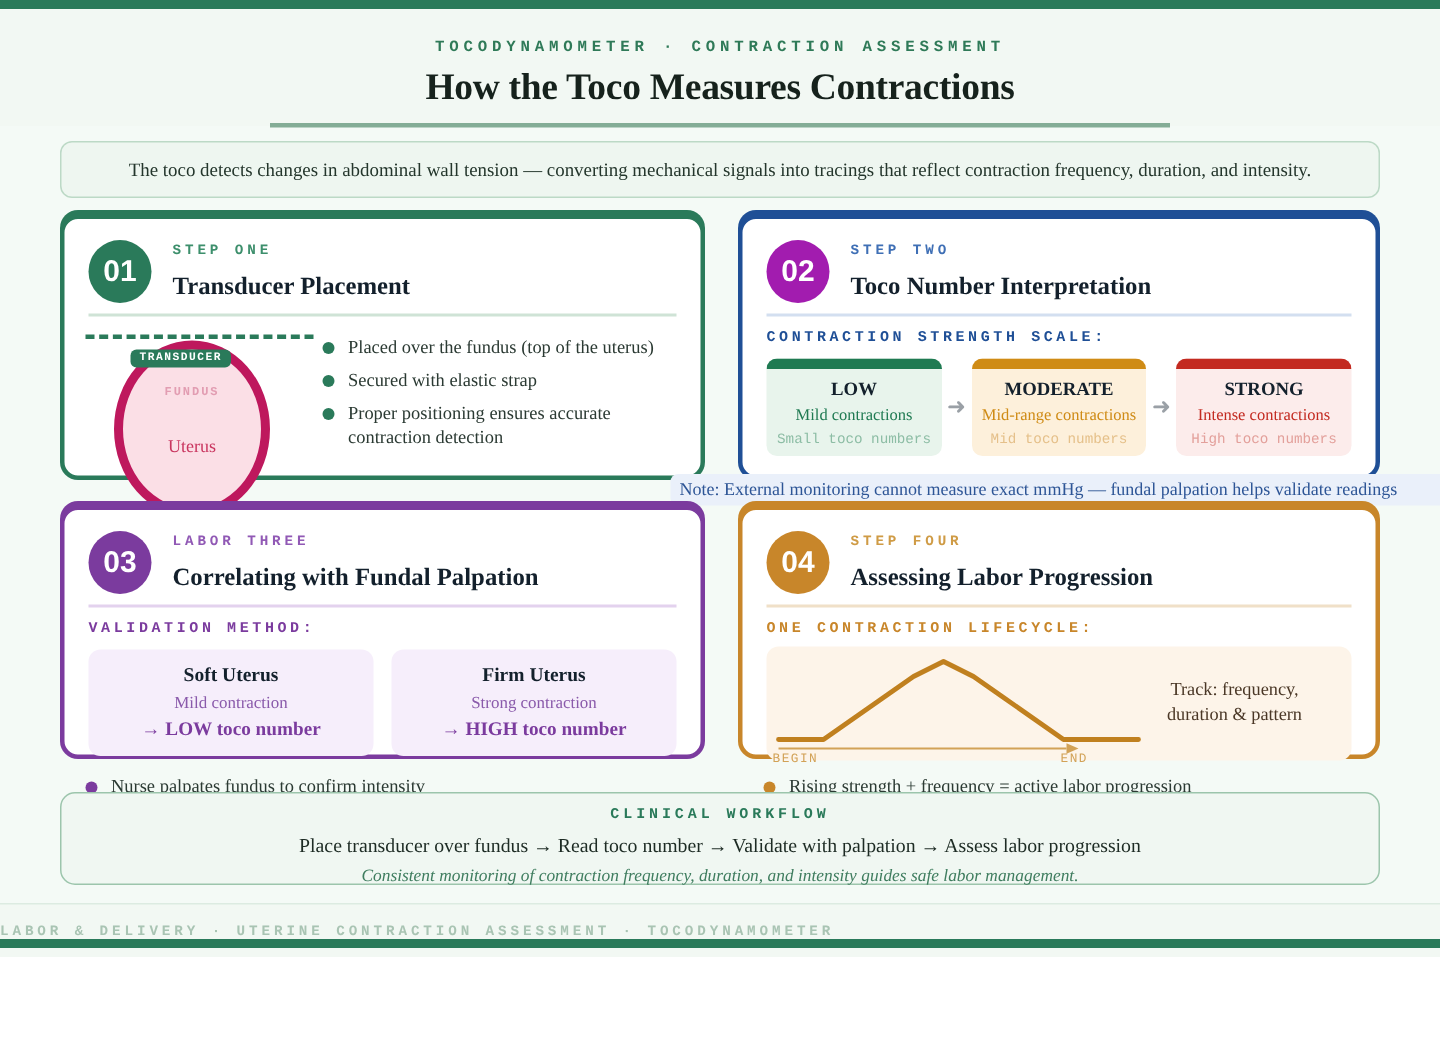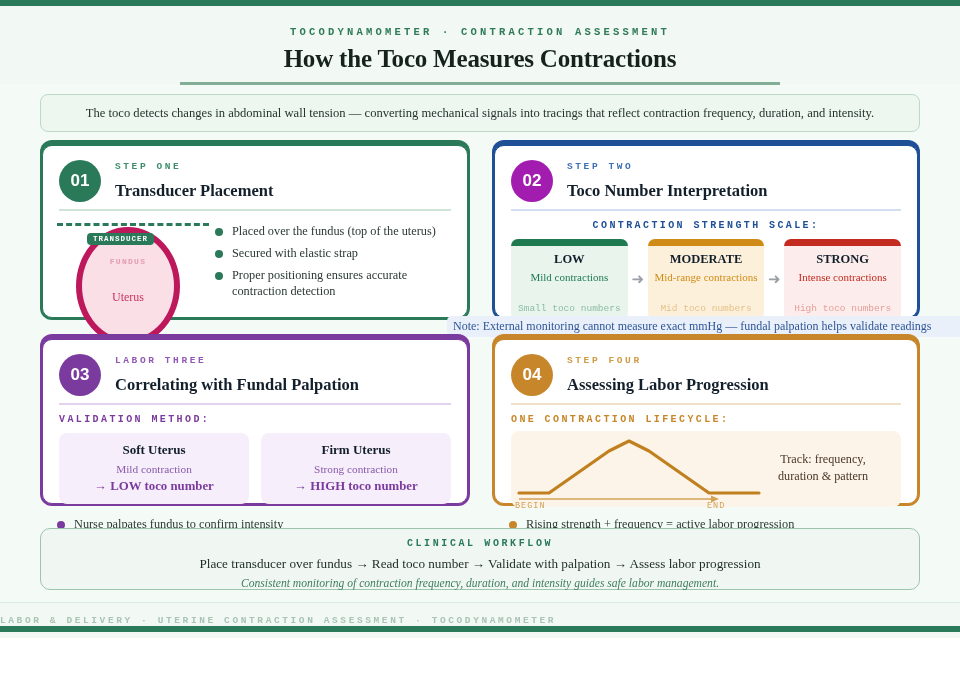--- a/index.html
+++ b/index.html
@@ -51,21 +51,21 @@
   .card4 { left:492px; top:334px; width:428px; height:172px; background:#c8862a; }
 
   .card1 .card-body { border-color:#2a7a5a; }
   .card2 .card-body { border-color:#1f4f96; }
   .card3 .card-body { border-color:#7b3b9e; }
   .card4 .card-body { border-color:#c8862a; }
 
   .card-head { display:flex; align-items:flex-start; gap:14px; }
   .badge {
     width:42px; height:42px; border-radius:50%; flex:0 0 42px;
-    color:#fff; font-size:17px; font-weight:700;
+    color:#fff; font-size:20px; font-weight:700;
     display:flex; align-items:center; justify-content:center;
     font-family:"Liberation Sans", sans-serif;
   }
   .badge1 { background:#2a7a5a; } .badge2 { background:#a21caf; }
   .badge3 { background:#7b3b9e; } .badge4 { background:#c8862a; }
   .head-text { padding-top:1px; }
   .step-label {
     font-family:"Liberation Mono", monospace; font-size:9.5px;
     letter-spacing:2.6px; font-weight:700; line-height:1.2;
   }
@@ -110,28 +110,28 @@
   .bullet { display:flex; gap:9px; margin-bottom:6px; align-items:flex-start; }
   .dot { width:8px; height:8px; border-radius:50%; flex:0 0 8px; margin-top:5px; }
   .dot1 { background:#2a7a5a; }
   .bullet-txt { font-size:12.3px; color:#2b3a33; line-height:1.32; }
 
   
   .sub-label {
     font-family:"Liberation Mono", monospace; font-size:10px;
     letter-spacing:2.4px; font-weight:700; margin-top:9px;
   }
-  .sub2 { color:#1f4f96;text-align:center; } .sub3 { color:#7b3b9e; } .sub4 { color:#c8862a; }
+  .sub2 { color:#1f4f96; } .sub3 { color:#7b3b9e; } .sub4 { color:#c8862a; }
   .scale { display:flex; align-items:center; margin-top:8px; }
   .scale-item { flex:1; border-radius:7px; overflow:hidden; text-align:center; padding-bottom:6px; }
   .scale-cap { height:7px; }
   .scale-name { font-size:12.5px; font-weight:700; color:#13202c; margin-top:6px; }
   .scale-desc { font-size:11px; margin-top:4px; }
   .scale-mono {
-    font-family:"Liberation Mono", monospace; font-size:9.5px; margin-top:20px;
+    font-family:"Liberation Mono", monospace; font-size:9.5px; margin-top:4px;
   }
   .sc-low  { background:#e8f4ec; }
   .sc-low .scale-cap { background:#1f7a52; }
   .sc-low .scale-desc { color:#1f7a52; }
   .sc-low .scale-mono { color:#8dbda5; }
   .sc-mod  { background:#fdf0db; }
   .sc-mod .scale-cap { background:#cf8b15; }
   .sc-mod .scale-desc { color:#cf8b15; }
   .sc-mod .scale-mono { color:#e5c08a; }
   .sc-str  { background:#fceceb; }

